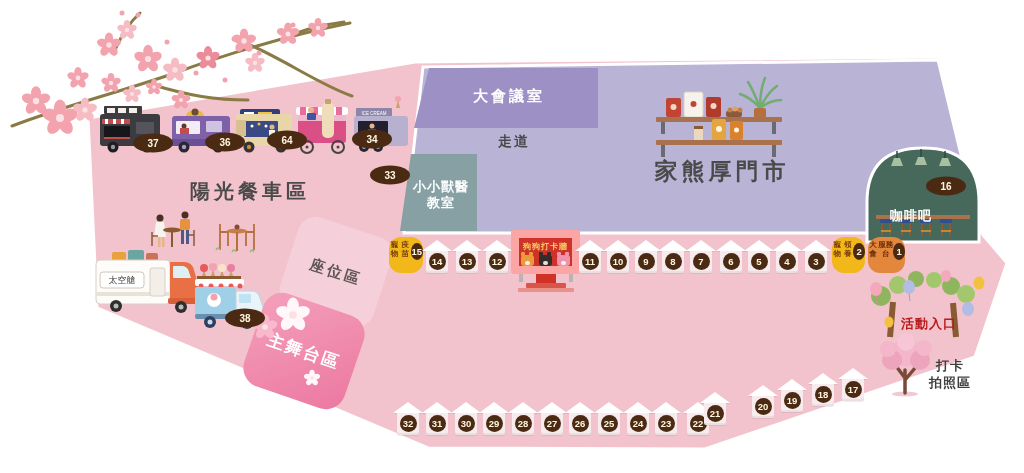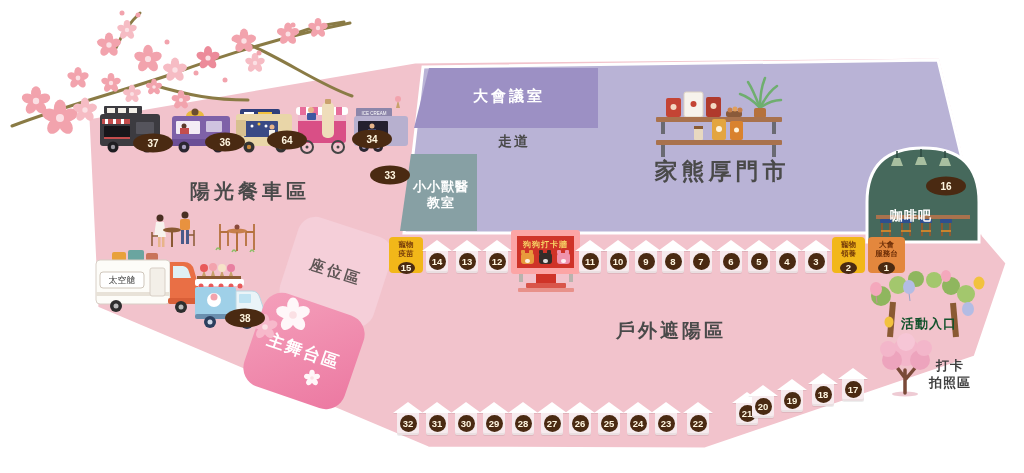--- a/index.html
+++ b/index.html
@@ -13,33 +13,33 @@
           color:#fff6e0;font-size:10px;font-weight:bold;display:flex;align-items:center;
           justify-content:center;transform:translate(-50%,-50%);}
   .tent{position:absolute;width:30px;filter:drop-shadow(0 1px 0 rgba(0,0,0,0.07));}
   .tent .roof{width:30px;height:11px;background:#ffffff;
               clip-path:polygon(50% 0,100% 100%,0 100%);}
   .tent .tb{width:22px;height:23px;margin:-1px auto 0;background:#f7ebee;
             border-radius:0 0 2px 2px;display:flex;align-items:center;justify-content:center;
             box-shadow:inset 0 -2px 0 rgba(0,0,0,0.05);}
   .bnum{width:17px;height:17px;border-radius:50%;background:#4a2a12;color:#fff6e0;
         display:flex;align-items:center;justify-content:center;font-size:9.5px;font-weight:bold;}
-  .booth{position:absolute;border-radius:4px;display:flex;flex-direction:column;align-items:center;
+  .booth{position:absolute;border-radius:12px;display:flex;align-items:flex-start;
          justify-content:flex-start;font-weight:bold;font-size:7.5px;line-height:1.25;
          text-align:center;padding-top:3px;box-sizing:border-box;}
   .booth .bnum{margin-top:3px;}
   #seating{position:absolute;left:287px;top:225px;width:98px;height:94px;background:#f5cfd9;
            border-radius:18px;transform:rotate(18deg);display:flex;align-items:center;
            justify-content:center;color:#5f5656;font-size:15px;font-weight:600;letter-spacing:3px;}
   #stage{position:absolute;left:251px;top:302px;width:106px;height:98px;
          background:linear-gradient(140deg,#f4a0bb,#ec78a1);border-radius:20px;
          transform:rotate(19deg);display:flex;align-items:center;justify-content:center;
          color:#fff;font-size:17px;font-weight:bold;letter-spacing:2px;}
   #dogwall{position:absolute;left:511px;top:230px;width:69px;height:44px;background:#cf3328;
-           border:6px solid #fca5a5;border-radius:3px;box-sizing:border-box;display:flex;
+           border:8px solid #fca5a5;border-radius:3px;box-sizing:border-box;display:flex;
            flex-direction:column;align-items:center;padding-top:3px;}
   #dogwall .dtitle{font-size:8px;color:#f7d566;font-weight:bold;letter-spacing:1px;}
   #dogwall .faces{display:flex;gap:5px;margin-top:3px;}
   .face{width:13px;height:11px;border-radius:3px;position:relative;}
   .face::before,.face::after{content:"";position:absolute;top:-3px;width:4px;height:4px;
         border-radius:1px;background:inherit;}
   .face::before{left:0;} .face::after{right:1px;}
   .face .muzzle{position:absolute;left:4px;bottom:1px;width:5px;height:4px;border-radius:2px;
         background:rgba(255,255,255,0.85);}
 </style>
@@ -379,22 +379,21 @@
   <span>主舞台區</span>
 </div>
 
 <div class="lbl" style="left:250px;top:191px;font-size:20px;letter-spacing:4px;">陽光餐車區</div>
 <div class="lbl white" style="left:509px;top:96px;font-size:15px;letter-spacing:3px;">大會議室</div>
 <div class="lbl" style="left:514px;top:142px;font-size:14px;letter-spacing:2px;">走道</div>
 <div class="lbl white" style="left:441px;top:187px;font-size:13px;letter-spacing:1px;">小小獸醫</div>
 <div class="lbl white" style="left:441px;top:203px;font-size:13px;letter-spacing:1px;">教室</div>
 <div class="lbl" style="left:722px;top:171px;font-size:23px;letter-spacing:4px;">家熊厚門市</div>
 <div class="lbl white" style="left:911px;top:187px;font-size:13px;letter-spacing:1px;margin-top:29px;">咖啡吧</div>
-<div class="lbl" style="left:671px;top:331px;font-size:19px;letter-spacing:3px;">戶外遮陽區</div>
-<div class="lbl" style="left:929px;top:324px;font-size:13px;letter-spacing:1px;color:#14532d;">活動入口</div>
+<div class="lbl" style="left:929px;top:324px;font-size:13px;letter-spacing:1px;color:#b91c1c;">活動入口</div>
 <div class="lbl" style="left:950px;top:366px;font-size:13px;letter-spacing:1px;color:#3f3f3f;">打卡</div>
 <div class="lbl" style="left:950px;top:383px;font-size:13px;letter-spacing:1px;color:#3f3f3f;">拍照區</div>
 <div class="lbl" style="left:122px;top:280px;font-size:9px;font-weight:400;color:#444;">太空艙</div>
 
 <div id="dogwall">
   <div class="dtitle">狗狗打卡牆</div>
   <div class="faces">
     <div class="face" style="background:#e89a3c;">
           <span class="muzzle"></span>
         </div>
@@ -560,21 +559,21 @@
       <div class="tb">
         <span class="bnum">23</span>
       </div>
     </div>
     <div class="tent" style="left: 683px; top: 402px;">
       <div class="roof"></div>
       <div class="tb">
         <span class="bnum">22</span>
       </div>
     </div>
-    <div class="tent" style="left: 732px; top: 392px;">
+    <div class="tent" style="left: 700px; top: 392px;">
       <div class="roof"></div>
       <div class="tb">
         <span class="bnum">21</span>
       </div>
     </div>
     <div class="tent" style="left: 748px; top: 385px;">
       <div class="roof"></div>
       <div class="tb">
         <span class="bnum">20</span>
       </div>

